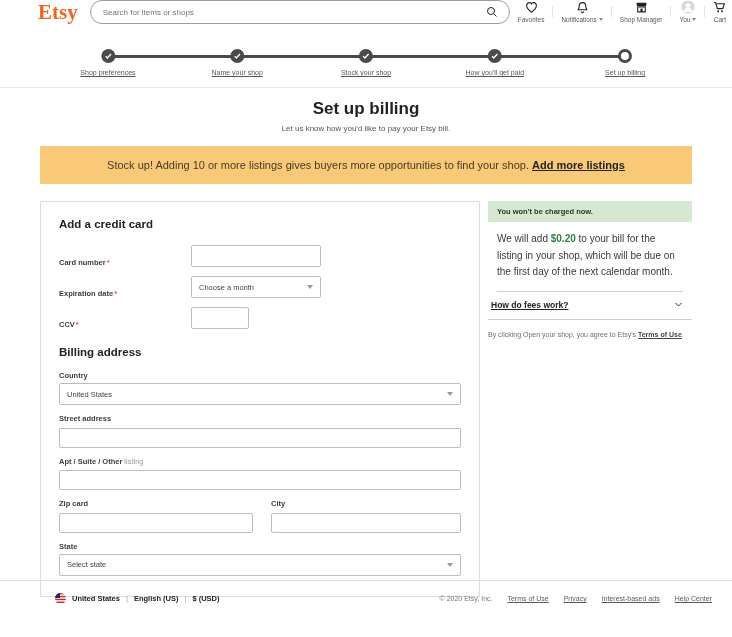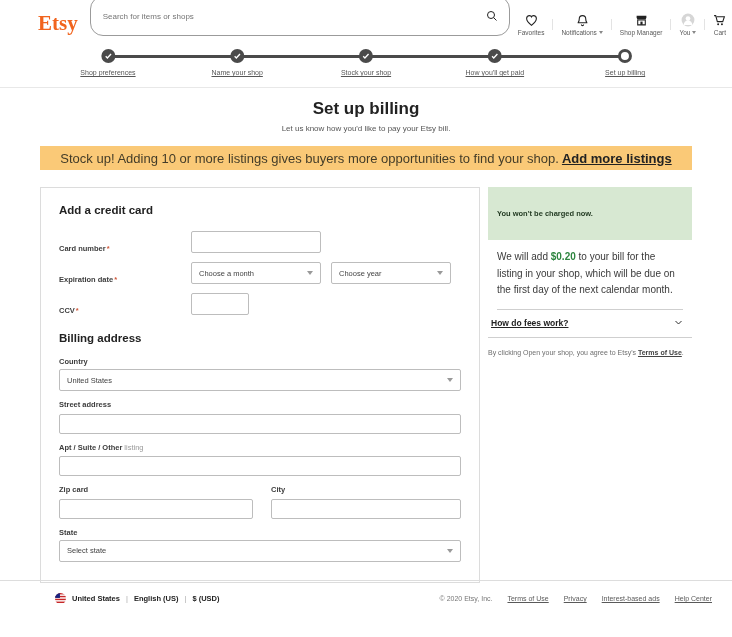--- a/index.html
+++ b/index.html
@@ -2,44 +2,44 @@
 <html><head>
 <meta charset="utf-8">
 <style>
   * { margin:0; padding:0; box-sizing:border-box; }
   html,body { background:#fff; }
   body {
     width:732px; height:637px; overflow:hidden; position:relative;
     font-family:"Liberation Sans","DejaVu Sans",sans-serif; color:#222;
   }
   
-  .header { height:36px; display:flex; align-items:flex-end; padding:0 18px 0 38px; }
+  .header { height:36px; display:flex; align-items:flex-start; padding:0 18px 0 38px; }
   .logo { font-family:"Liberation Serif","DejaVu Serif",serif; font-size:21px; font-weight:700; color:#F1641E; margin-right:12px; cursor:pointer; }
-  .searchbar { flex:0 0 420px; height:40px; border:1px solid #9b9b9b; border-radius:13px; display:flex; align-items:center; padding:0 8px 0 12px; background:#fff; }
+  .searchbar { flex:0 0 420px; height:24px; border:1px solid #9b9b9b; border-radius:13px; display:flex; align-items:center; padding:0 8px 0 12px; background:#fff; }
   .searchbar input { flex:1; border:0; outline:0; font-size:8px; color:#333; background:transparent; }
   .search-btn { display:flex; align-items:center; justify-content:center; width:18px; height:18px; cursor:pointer; background:none; border:0; }
   .nav { margin-left:auto; display:flex; align-items:stretch; }
   .nav-item { display:flex; flex-direction:column; align-items:center; justify-content:center; padding:0 8px; cursor:pointer; }
   .nav-label { font-size:6.5px; color:#595959; margin-top:2px; white-space:nowrap; display:flex; align-items:center; gap:2px; }
   .nav-divider { width:1px; background:#e3e3e3; margin:6px 0; }
   .caret-down { width:0; height:0; border-left:2.5px solid transparent; border-right:2.5px solid transparent; border-top:3px solid #888; display:inline-block; }
   
   .stepper { position:relative; height:52px; border-bottom:1px solid #e8e8e8; }
   .step-track { position:absolute; top:19px; left:14.7%; width:70.7%; height:3px; background:#4a4a4a; }
   .step { position:absolute; top:13px; transform:translateX(-50%); text-align:center; cursor:pointer; }
   .step-circle { width:14px; height:14px; border-radius:50%; background:#4a4a4a; margin:0 auto 6px; display:flex; align-items:center; justify-content:center; }
   .step-circle.open { background:#fff; border:3px solid #4a4a4a; }
   .step-label { font-size:7px; color:#565656; text-decoration:underline; white-space:nowrap; }
   .s1{left:14.75%} .s2{left:32.4%} .s3{left:50%} .s4{left:67.6%} .s5{left:85.4%}
   
   .title-block { text-align:center; padding-top:11px; }
   .title-block h1 { font-size:17px; font-weight:700; color:#222; }
   .subtitle { font-size:8px; color:#555; margin-top:5px; }
   
-  .banner { margin:13px 40px 0; height:24px; background:#FAC977; display:flex; align-items:center; justify-content:center; font-size:13px; color:#433c28; }
+  .banner { margin:13px 40px 0; height:38px; background:#FAC977; display:flex; align-items:center; justify-content:center; font-size:11px; color:#433c28; }
   .banner a { color:#222; font-weight:700; text-decoration:underline; margin-left:3px; cursor:pointer;text-align:right; }
   
   .main { display:flex; margin:17px 40px 0; gap:8px; align-items:flex-start; }
   .form-card { width:440px; background:#fff; border:1px solid #dcdcdc; padding:16px 18px 20px; }
   .section-heading { font-size:11.5px; font-weight:700; color:#222; margin-bottom:13px; }
   .cc-row { display:flex; align-items:flex-end; margin-bottom:7px; min-height:24px; }
   .cc-label { width:132px; font-size:7.5px; font-weight:600; color:#3c3c3c; flex:none; }
   .req { color:#CF5537; margin-left:1px; }
   .opt { color:#999; font-weight:400; margin-left:2px; }
   input.box { height:22px; border:1px solid #bdbdbd; border-radius:2px; outline:none; font-size:8px; padding:0 6px; color:#333; background:#fff; }
@@ -50,21 +50,21 @@
   .ba-heading { margin-top:17px; }
   .group { margin-bottom:9px; }
   .group > label { display:block; font-size:7.5px; font-weight:600; color:#3c3c3c; margin-bottom:3px; }
   .full { width:100%; }
   input.full { height:20px; }
   .two-col { display:flex; gap:18px; }
   .col-zip { width:194px; } .col-city { flex:1; }
   
   .sidebar { flex:1; }
   .callout { border-bottom:1px solid #cfcfcf; }
-  .callout-title { background:#D7E8D2; padding:22px 9px; font-size:7.5px; font-weight:700; color:#243c24; }
+  .callout-title { background:#D7E8D2; padding:6px 9px; font-size:7.5px; font-weight:700; color:#243c24; }
   .callout-body { padding:9px 9px 0; font-size:10px; color:#3a3a3a; line-height:1.65; }
   .amount { color:#2E8540; font-weight:700; }
   .callout-hr { border:0; border-top:1px solid #cfcfcf; margin:10px 9px 0; }
   .fees-row { display:flex; align-items:flex-start; justify-content:space-between; padding:8px 9px 9px 3px; cursor:pointer; }
   .fees-link { font-size:8.5px; font-weight:600; color:#222; text-decoration:underline; }
   .terms { margin-top:10px; font-size:7px; color:#6e6e6e; line-height:1.5; }
   .terms a { color:#444; font-weight:600; text-decoration:underline; cursor:pointer; }
   
   .footer { position:absolute; left:0; right:0; top:580px; border-top:1px solid #ddd; display:flex; align-items:center; justify-content:space-between; padding:12px 20px 0 55px; }
   .footer-left { display:flex; align-items:center; gap:6px; font-size:7.5px; font-weight:600; color:#222; }
@@ -214,24 +214,20 @@
 
     <div class="cc-row">
       <span class="cc-label"><span>Card number</span><span class="req">*</span></span>
       <input class="box w-card" style="">
     </div>
 
     <div class="cc-row">
       <span class="cc-label"><span>Expiration date</span><span class="req">*</span></span>
       <div class="select-box w-month">
         <span>Choose a month</span>
-        <span class="sel-caret"></span>
-      </div>
-      <div class="select-box w-year">
-        <span>Choose year</span>
         <span class="sel-caret"></span>
       </div>
     </div>
 
     <div class="cc-row">
       <span class="cc-label"><span>CCV</span><span class="req">*</span></span>
       <input class="box w-ccv" style="">
     </div>
 
 

